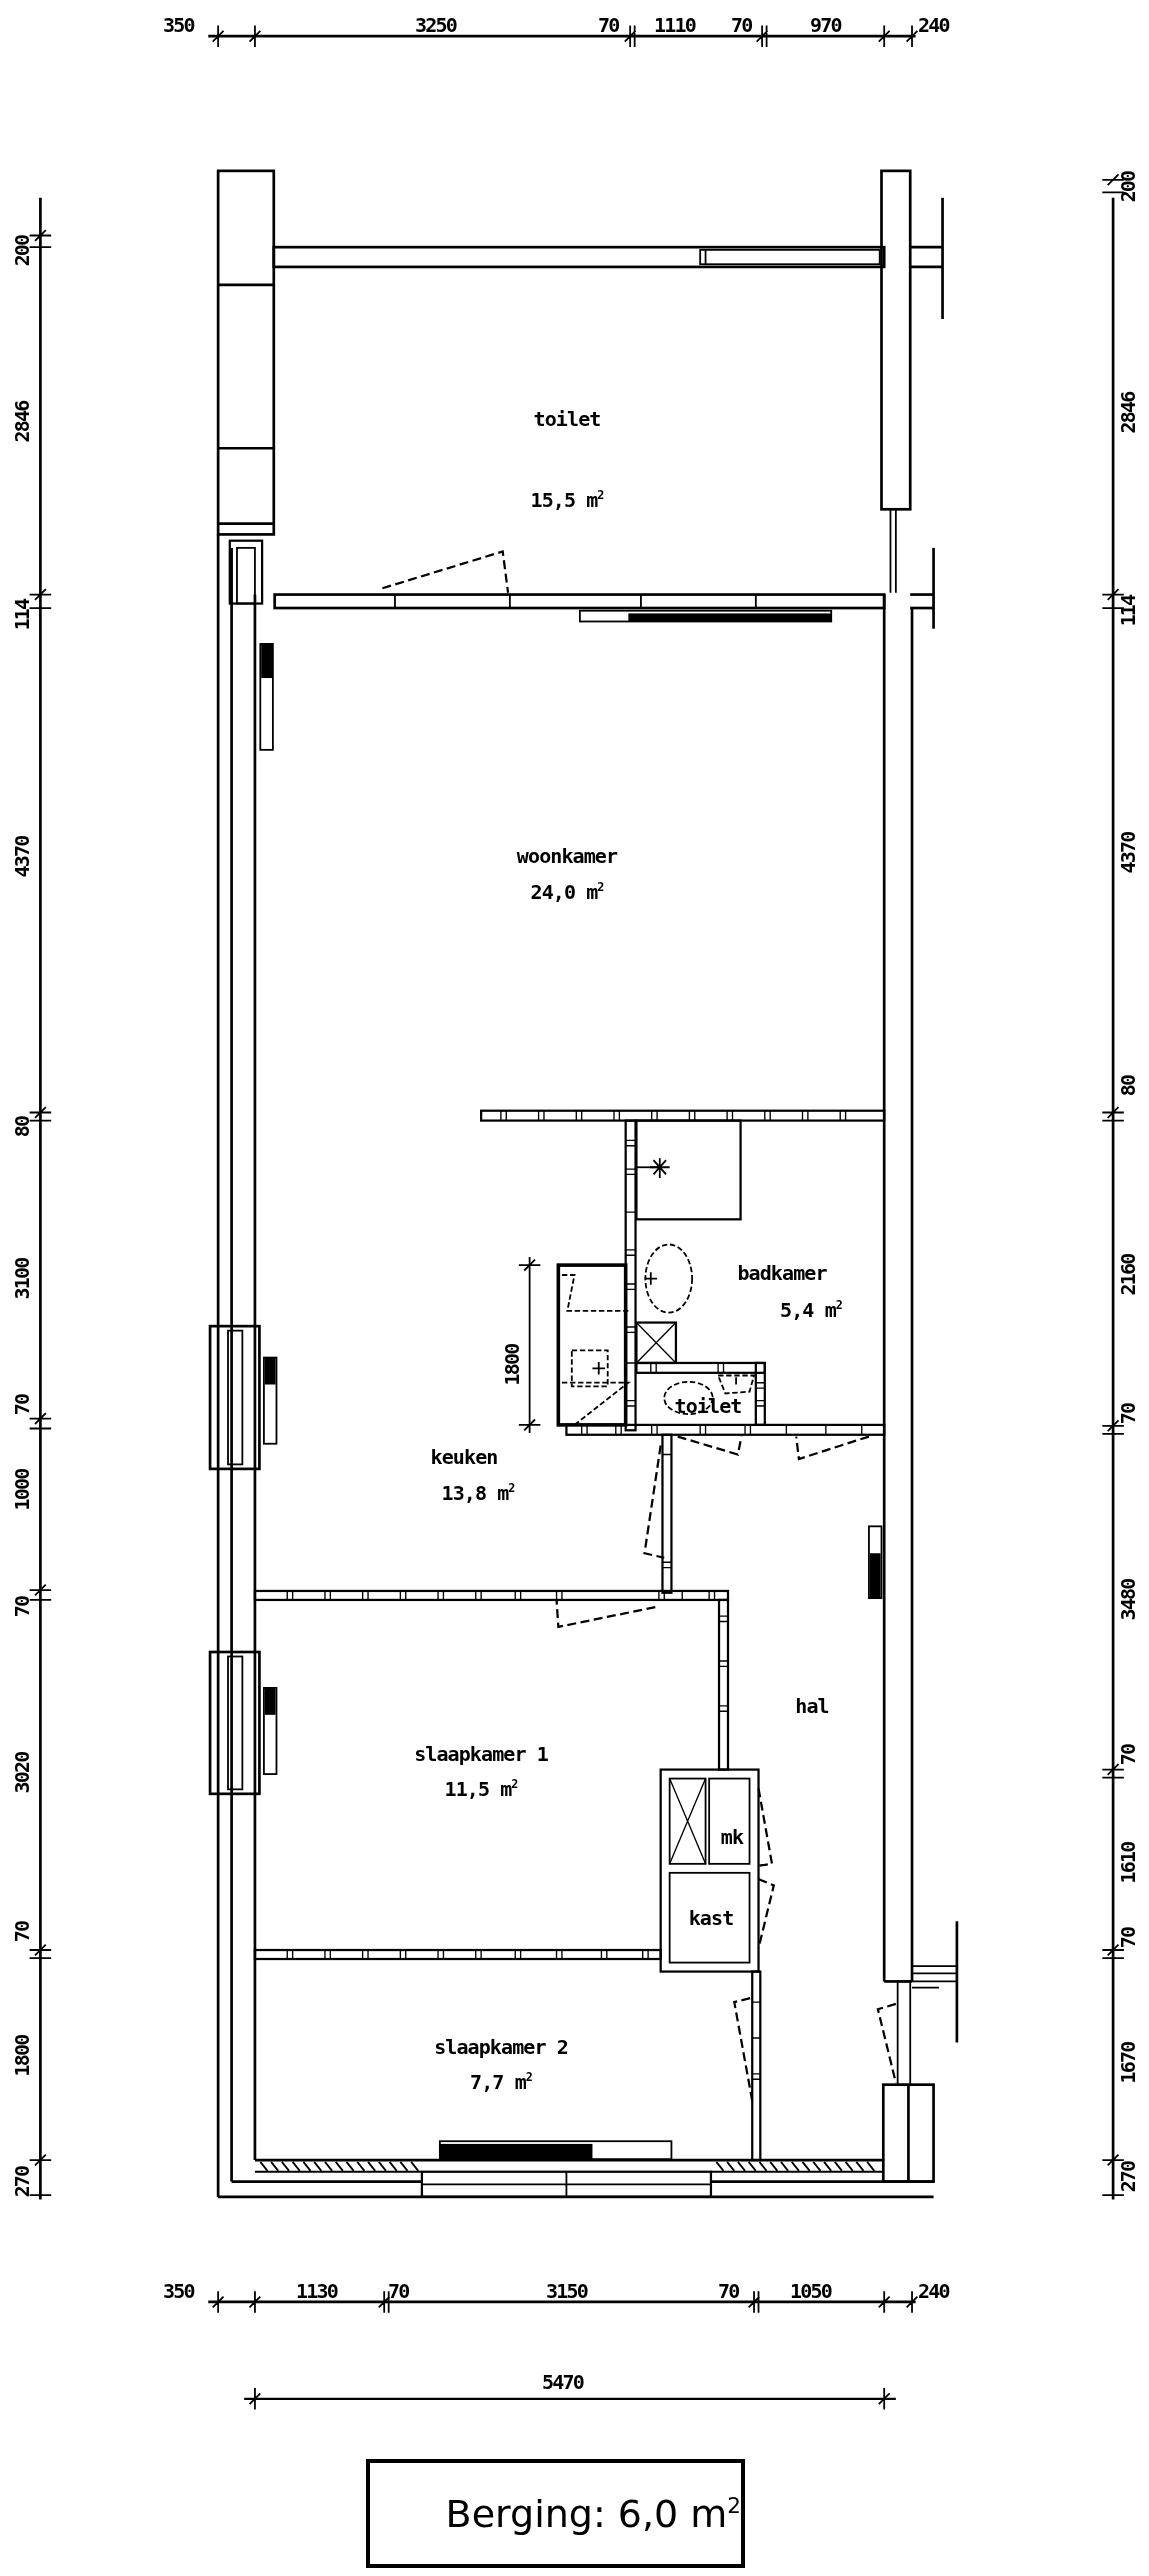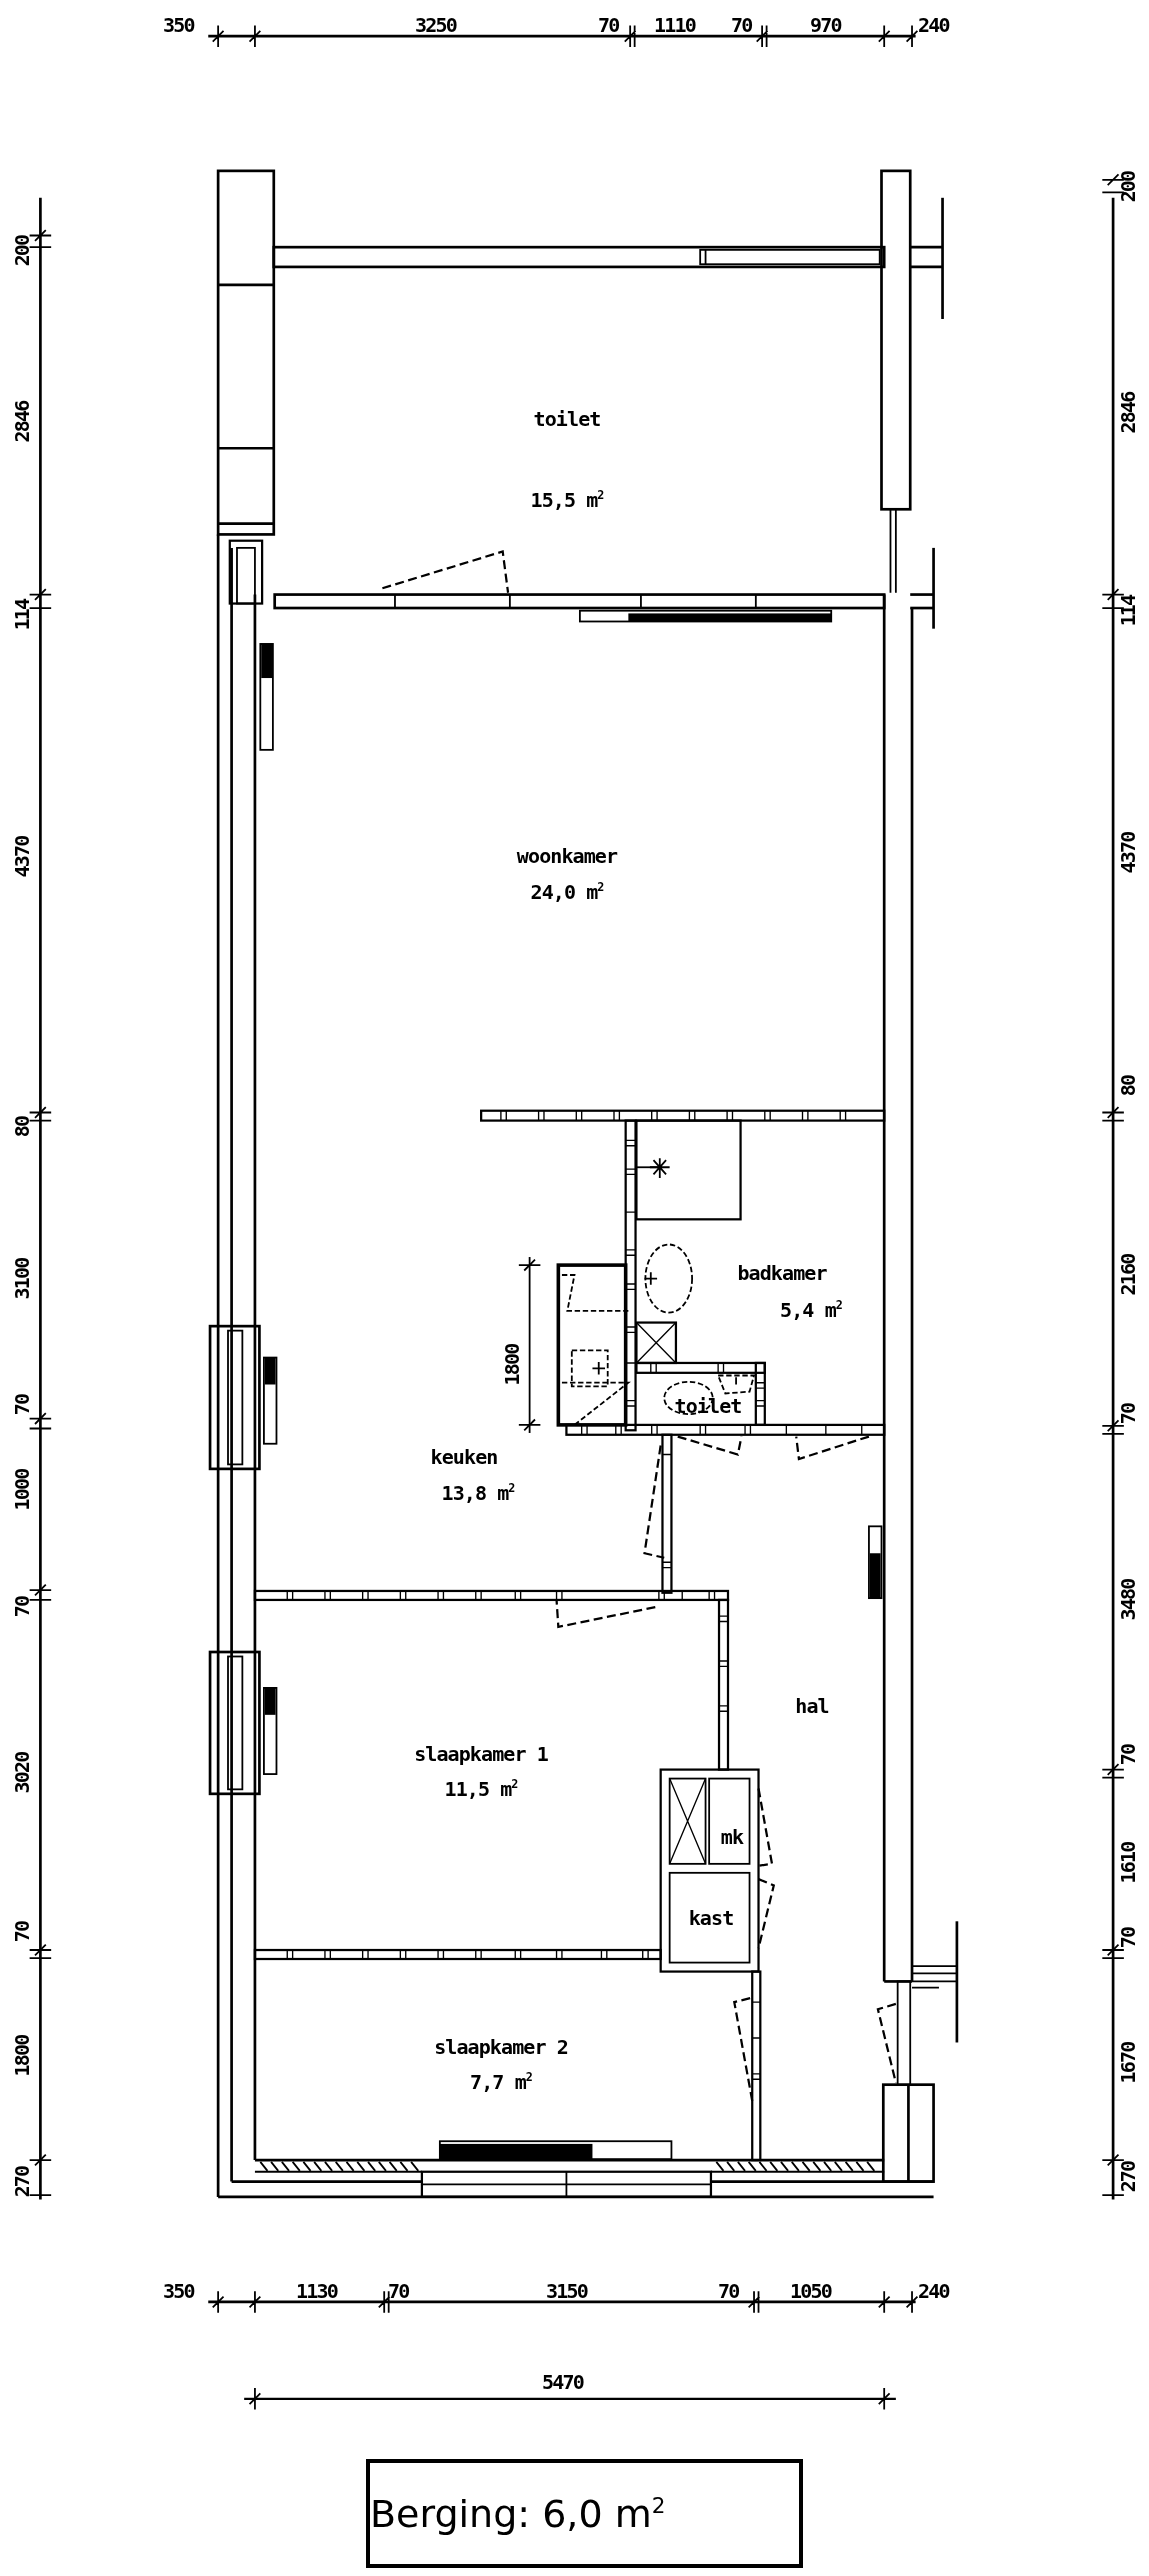--- a/index.html
+++ b/index.html
@@ -2,21 +2,21 @@
 <html style="font-size:14.4px"><head>
 <meta charset="utf-8">
 <style>
   html,body{margin:0;padding:0;background:#ffffff;}
   body{width:1149px;height:2576px;position:relative;overflow:hidden;font-family:"DejaVu Sans Mono","Liberation Mono",monospace;}
   #plan{position:absolute;left:0;top:0;}
   .lbl{position:absolute;transform:translate(-50%,-50%);font-family:"DejaVu Sans Mono",monospace;font-weight:bold;font-size:20px;color:#000;white-space:nowrap;letter-spacing:-0.9px;}
   .area sup{font-size:11.7px;}
   .dim{position:absolute;font-family:"DejaVu Sans Mono",monospace;font-weight:bold;font-size:20px;color:#000;white-space:nowrap;letter-spacing:-1.8px;}
   .dimv{position:absolute;font-family:"DejaVu Sans Mono",monospace;font-weight:bold;font-size:20px;color:#000;white-space:nowrap;letter-spacing:-1.8px;transform:translate(-50%,-50%) rotate(-90deg);}
-  .berg{position:absolute;left:366px;top:2459px;width:437px;height:109px;border:4.5px solid #000;box-sizing:border-box;display:flex;align-items:center;justify-content:flex-start;}
+  .berg{position:absolute;left:366px;top:2459px;width:379px;height:109px;border:4.5px solid #000;box-sizing:border-box;display:flex;align-items:center;justify-content:flex-end;}
   .berg span{font-family:"DejaVu Sans",sans-serif;font-size:38px;color:#000;}
   .berg sup{font-size:21.5px;}
 </style>
 </head>
 <body>
 
 <svg id="plan" width="1149" height="2576" viewBox="0 0 1280 2869" xmlns="http://www.w3.org/2000/svg" fill="none" stroke="#000" stroke-width="3">
 
   <g stroke-width="3">
     <line x1="232" y1="40" x2="1020" y2="40"></line>

